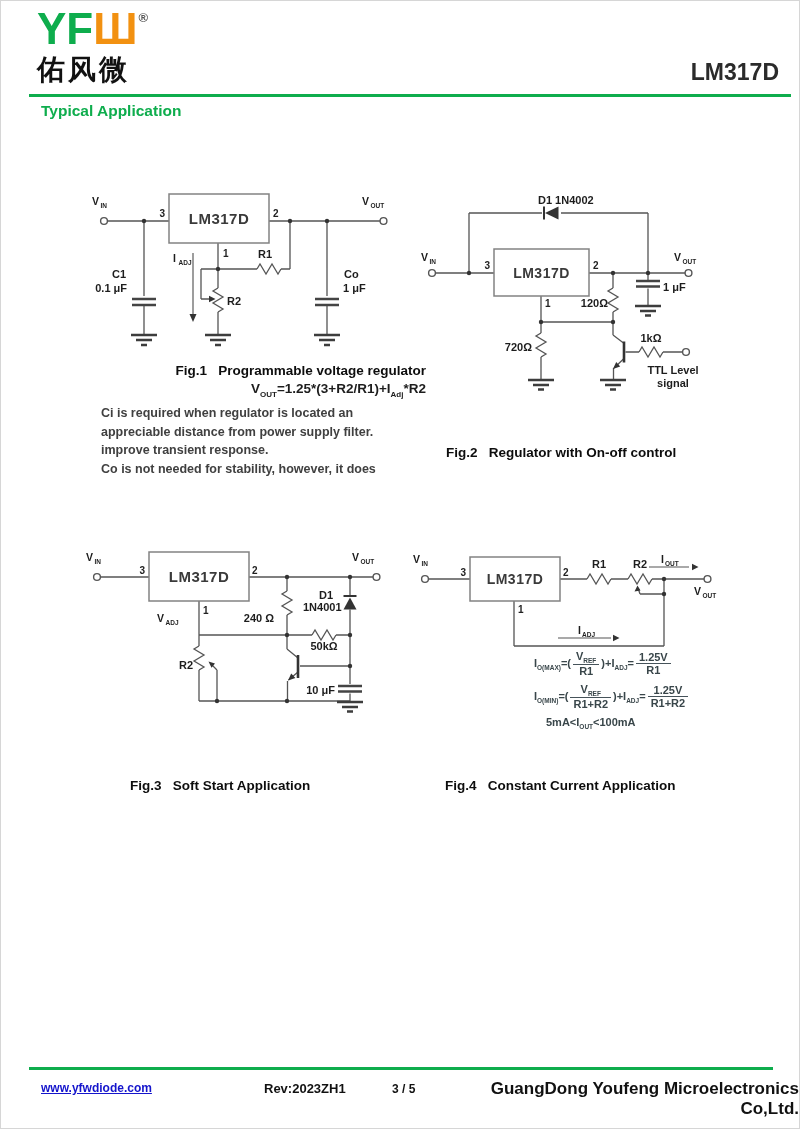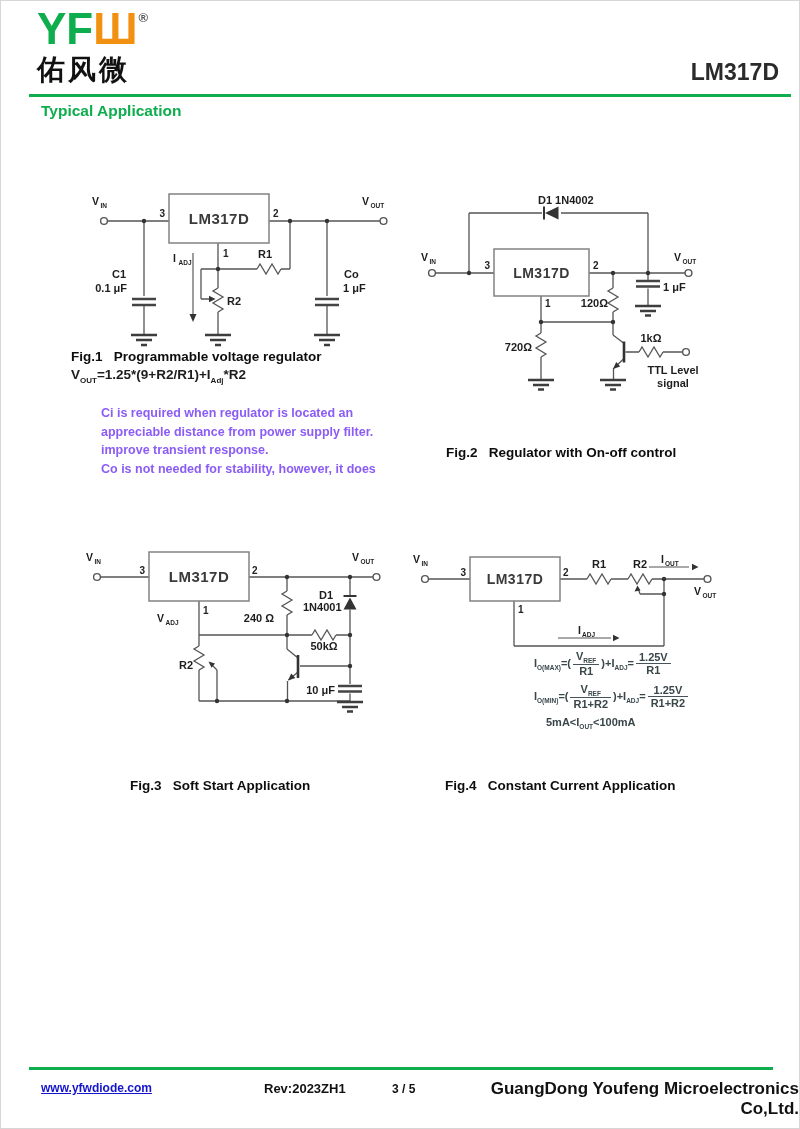--- a/index.html
+++ b/index.html
@@ -32,24 +32,24 @@
   .fig text{font-family:"Liberation Sans",sans-serif;font-weight:bold;fill:#1d1d1d;}
   .fig .lab{font-size:10.5px;}
   .fig .sub{font-size:6.5px;}
   .fig .val{font-size:11px;}
   .fig .pin{font-size:10px;fill:#222;}
   .fig .chipname{font-size:15px;fill:#3a3a3a;letter-spacing:0.5px;}
   .fig .chipname.sm{font-size:14px;}
 
   
   .figcap{position:absolute;font-size:13.5px;font-weight:bold;color:#0d0d0d;}
-  .f1-captions{position:absolute;left:70px;top:348px;width:355px;text-align:left;}
+  .f1-captions{position:absolute;left:70px;top:362px;width:355px;text-align:right;}
   .f1-formula{margin-top:3px;font-size:13.5px;font-weight:bold;}
   .f1-formula sub,.f4line sub{font-size:8px;font-weight:bold;}
-  .f1-note{position:absolute;left:100px;top:403px;width:320px;font-size:12.5px;font-weight:bold;line-height:18.6px;color:#8b5cf6;}
+  .f1-note{position:absolute;left:100px;top:403px;width:320px;font-size:12.5px;font-weight:bold;line-height:18.6px;color:#404040;}
 
   
   .f4formulas{position:absolute;left:533px;top:649px;width:290px;color:#39464a;}
   .f4line{font-size:11px;font-weight:bold;margin-bottom:5px;white-space:nowrap;}
   .f4line sub{font-size:6.5px;}
   .frac{display:inline-block;vertical-align:middle;text-align:center;margin:0 2px;}
   .frac .num{display:block;border-bottom:1.2px solid #46535a;padding:0 3px;line-height:1.1;}
   .frac .den{display:block;line-height:1.15;padding:0 3px;}
   .f4limit{margin-left:12px;margin-top:2px;}
 
@@ -108,21 +108,21 @@
     <text class="val" x="197" y="81">R1</text>
     <text class="val" x="166" y="128">R2</text>
     <text class="val" x="65" y="101" text-anchor="end">C1</text>
     <text class="val" x="66" y="115" text-anchor="end">0.1 μF</text>
     <text class="val" x="283" y="101">Co</text>
     <text class="val" x="282" y="115">1 μF</text>
   </svg>
 
   <div class="f1-captions">
     <div class="figcap pre" style="position:static">Fig.1   Programmable voltage regulator</div>
-    <div class="f1-formula"><span>V</span><sub>OUT</sub><span>=1.25*(9+R2/R1)+I</span><sub>Adj</sub><span>*R2</span></div>
+    <div class="f1-formula"><span>V</span><sub>OUT</sub><span>=1.25*(3+R2/R1)+I</span><sub>Adj</sub><span>*R2</span></div>
   </div>
   <div class="f1-note">
     <div>Ci is required when regulator is located an</div>
     <div>appreciable distance from power supply filter.</div>
     <div>improve transient response.</div>
     <div>Co is not needed for stability, however, it does</div>
   </div>
 
   <svg class="fig" style="left:410px;top:190px" width="390" height="215" viewBox="0 0 390 215">
     <g>

